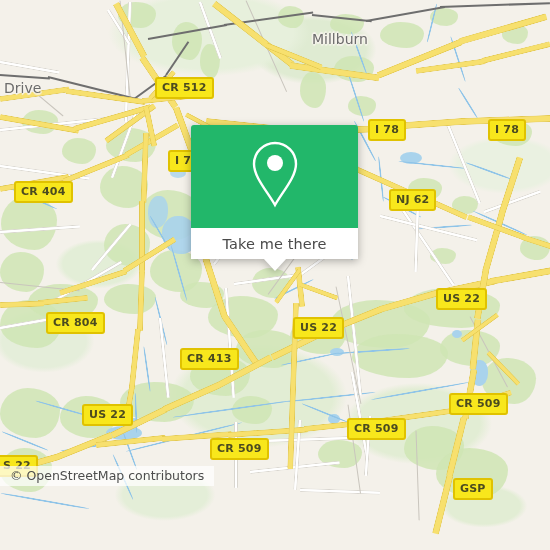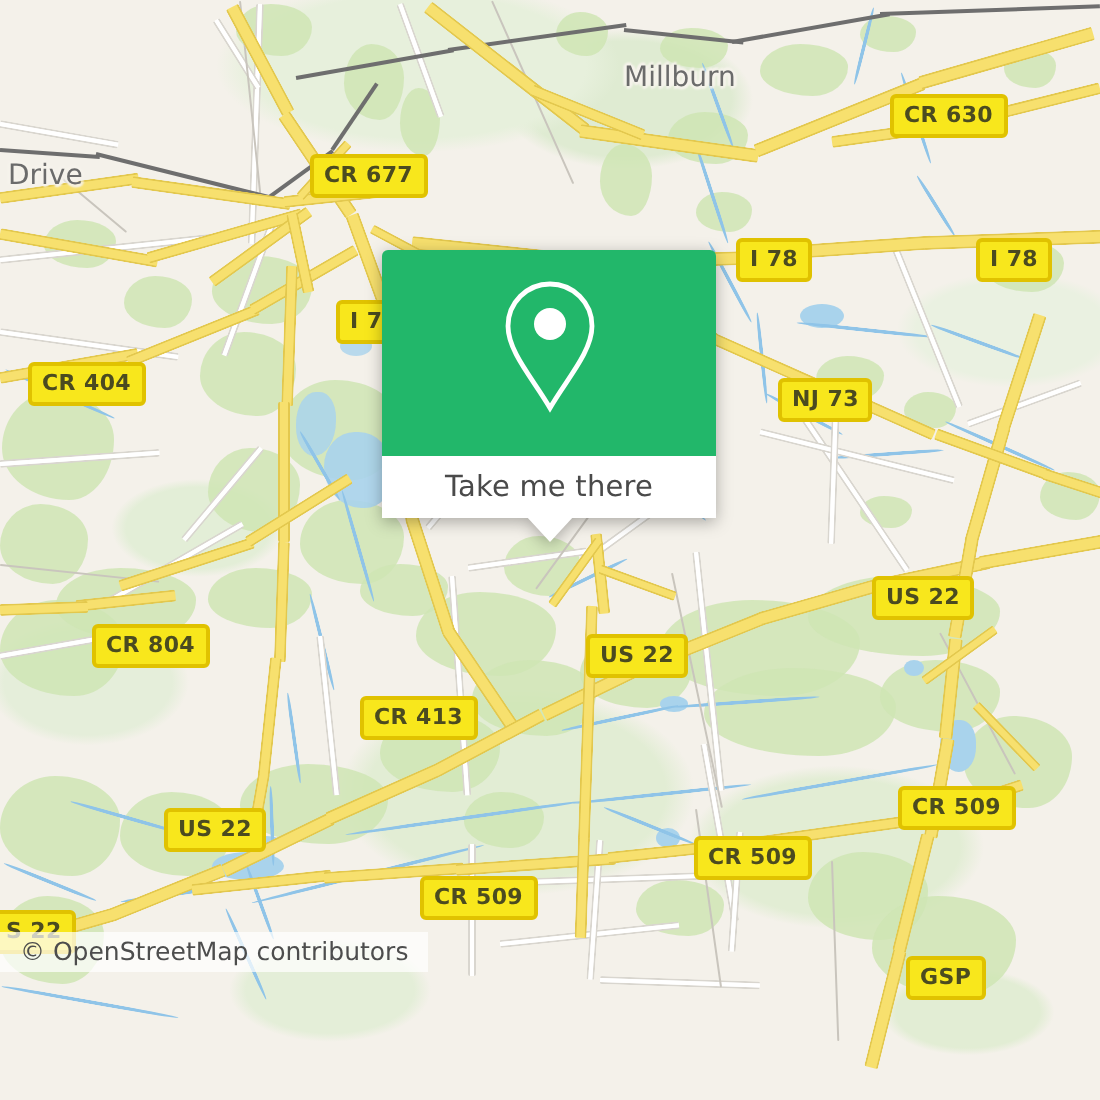--- a/index.html
+++ b/index.html
@@ -451,27 +451,26 @@
     <div class="road major" style="left:186px;top:112px;width:40px;height:3px;transform:rotate(28deg);"></div>
     <div class="road major" style="left:276px;top:300px;width:40px;height:3px;transform:rotate(-54deg);"></div>
     <div class="road major" style="left:300px;top:282px;width:40px;height:3px;transform:rotate(20deg);"></div>
     <div class="road major" style="left:462px;top:338px;width:44px;height:3px;transform:rotate(-36deg);"></div>
     <div class="road major" style="left:488px;top:350px;width:44px;height:3px;transform:rotate(46deg);"></div>
     <div class="road major" style="left:150px;top:96px;width:36px;height:3px;transform:rotate(-48deg);"></div>
 
     <div class="placelabel" style="left:4px;top:80px;">Drive</div>
     <div class="placelabel" style="left:312px;top:31px;">Millburn</div>
 
-    <div class="shield" style="left:155px;top:77px;">CR 677</div>
-    <div class="shield" style="left:445px;top:47px;">CR 630</div>
+    <div class="shield" style="left:155px;top:77px;">CR 512</div>
     <div class="shield" style="left:368px;top:119px;">I 78</div>
     <div class="shield" style="left:488px;top:119px;">I 78</div>
     <div class="shield" style="left:168px;top:150px;">I 78</div>
     <div class="shield" style="left:14px;top:181px;">CR 404</div>
-    <div class="shield" style="left:389px;top:189px;">NJ 73</div>
+    <div class="shield" style="left:389px;top:189px;">NJ 62</div>
     <div class="shield" style="left:436px;top:288px;">US 22</div>
     <div class="shield" style="left:46px;top:312px;">CR 804</div>
     <div class="shield" style="left:293px;top:317px;">US 22</div>
     <div class="shield" style="left:180px;top:348px;">CR 413</div>
     <div class="shield" style="left:82px;top:404px;">US 22</div>
     <div class="shield" style="left:449px;top:393px;">CR 509</div>
     <div class="shield" style="left:347px;top:418px;">CR 509</div>
     <div class="shield" style="left:210px;top:438px;">CR 509</div>
     <div class="shield" style="left:-4px;top:455px;">S 22</div>
     <div class="shield" style="left:453px;top:478px;">GSP</div>

